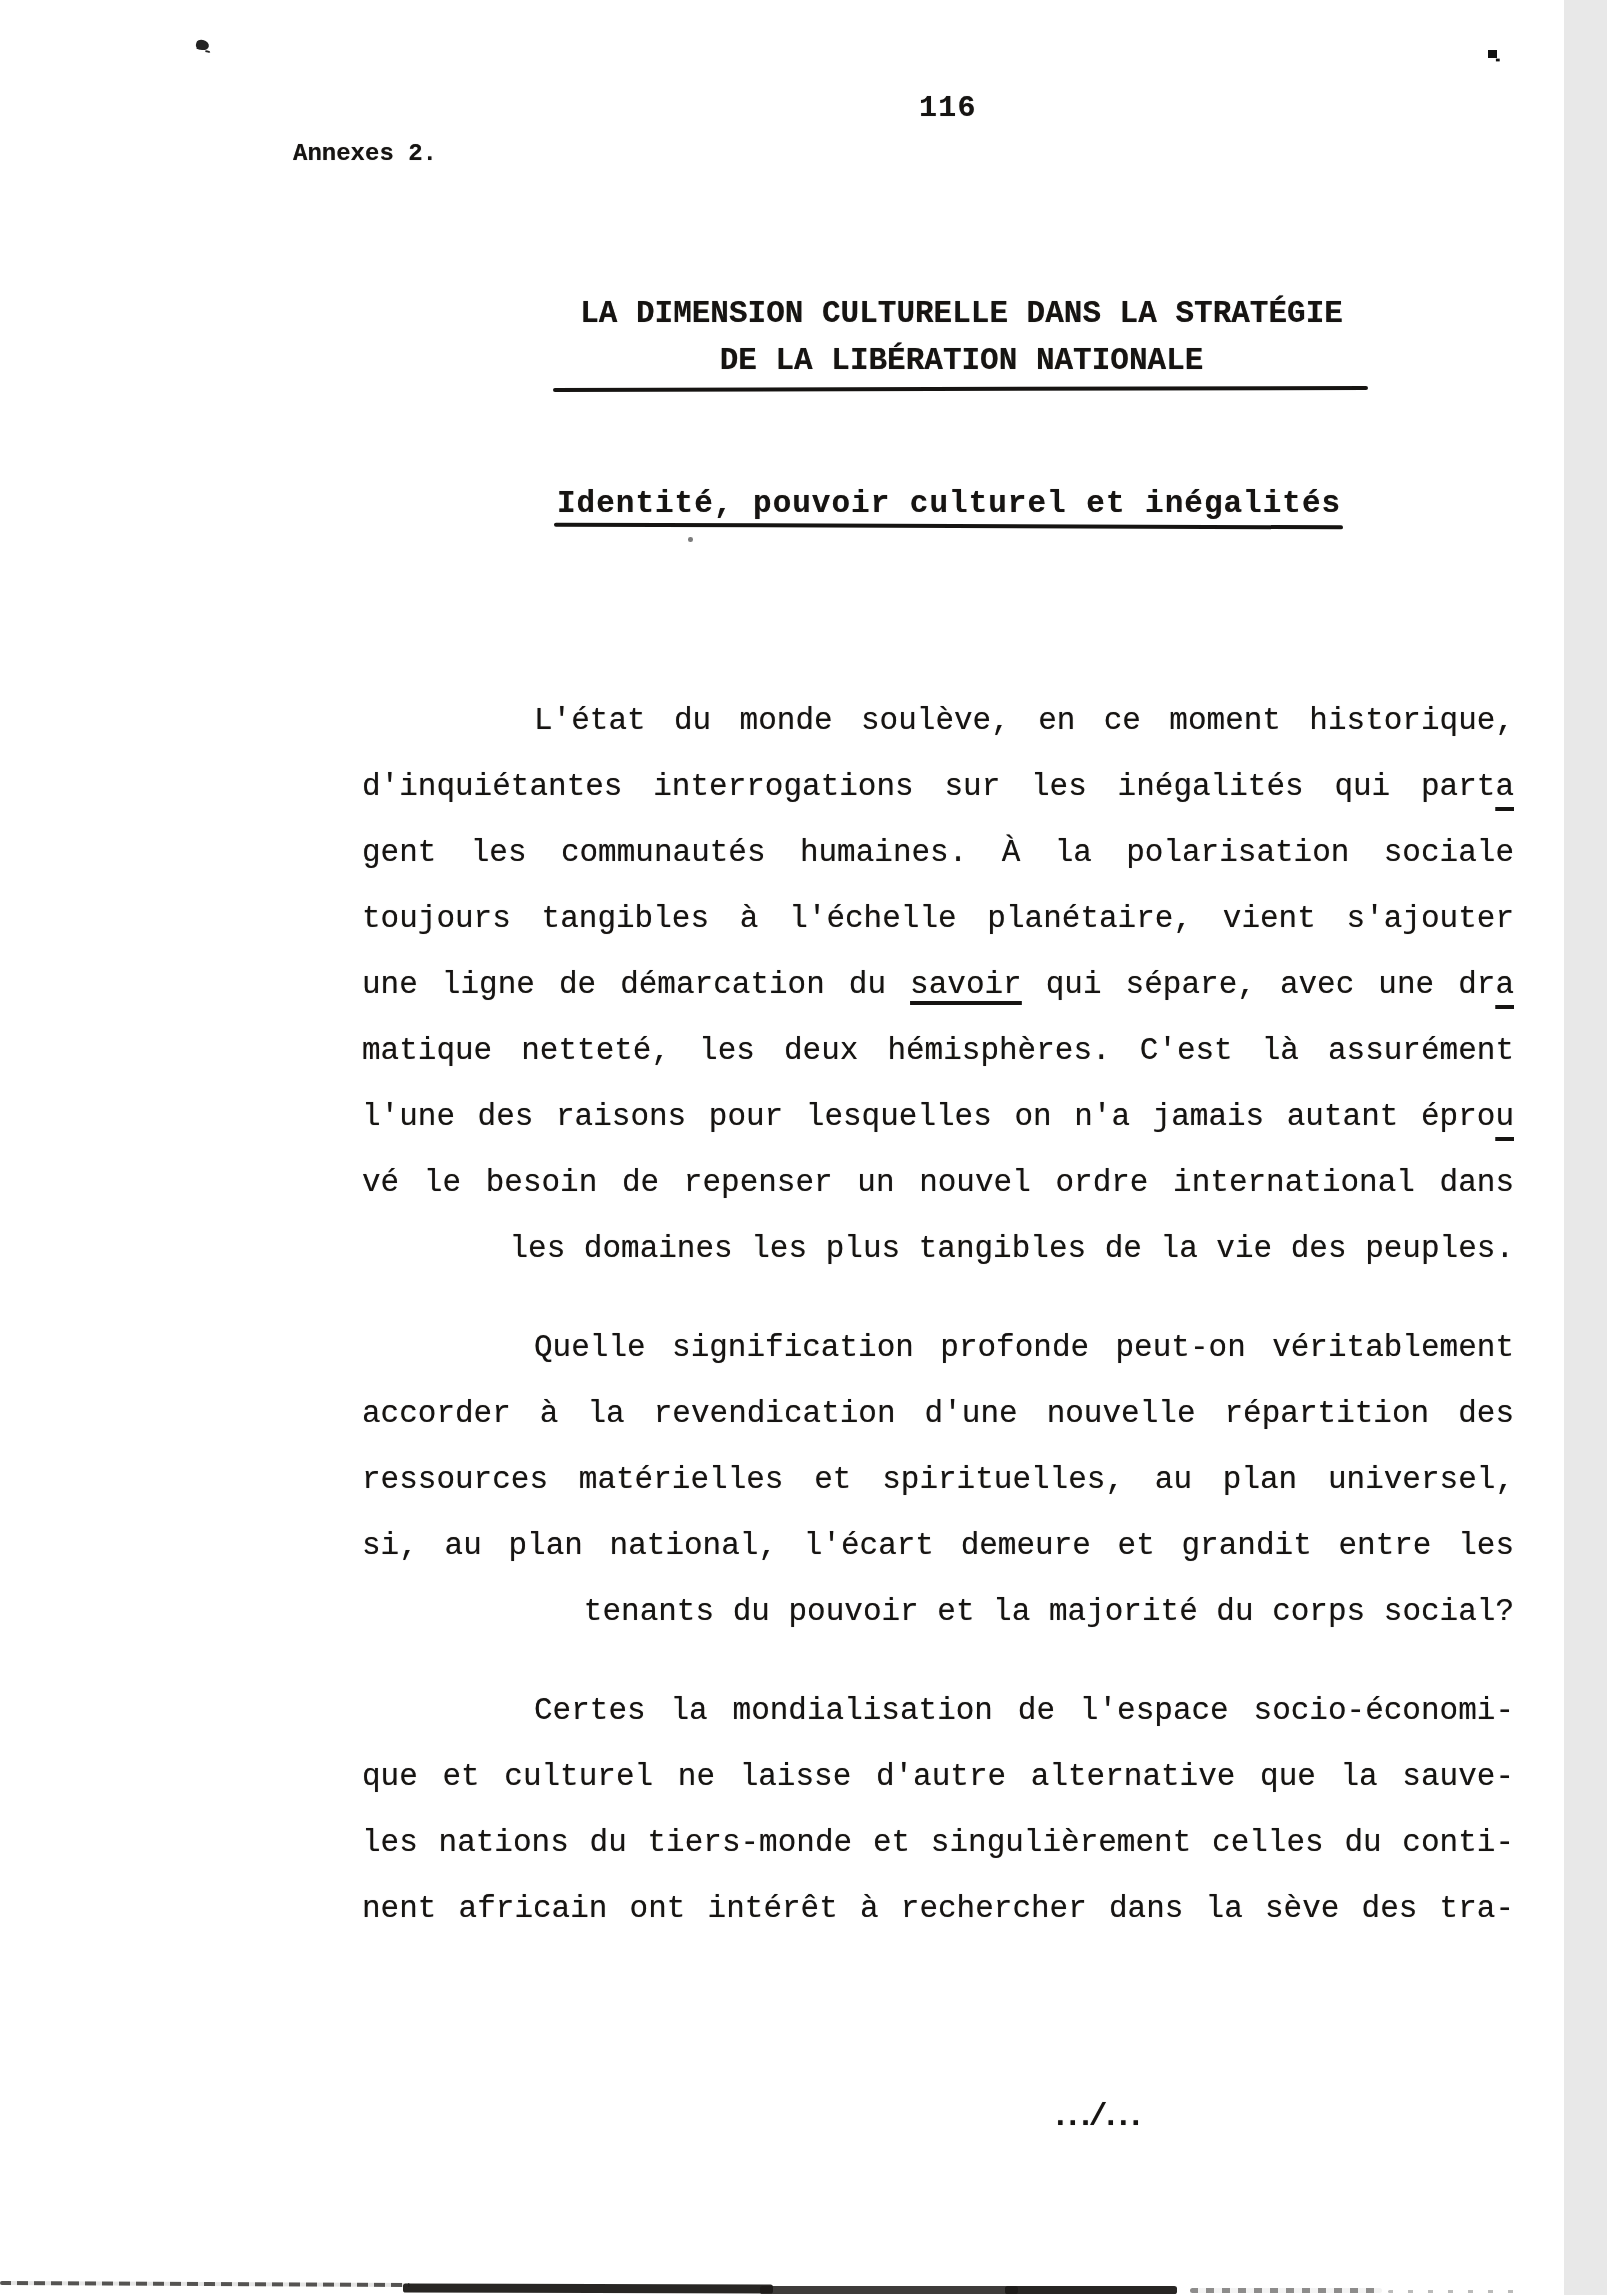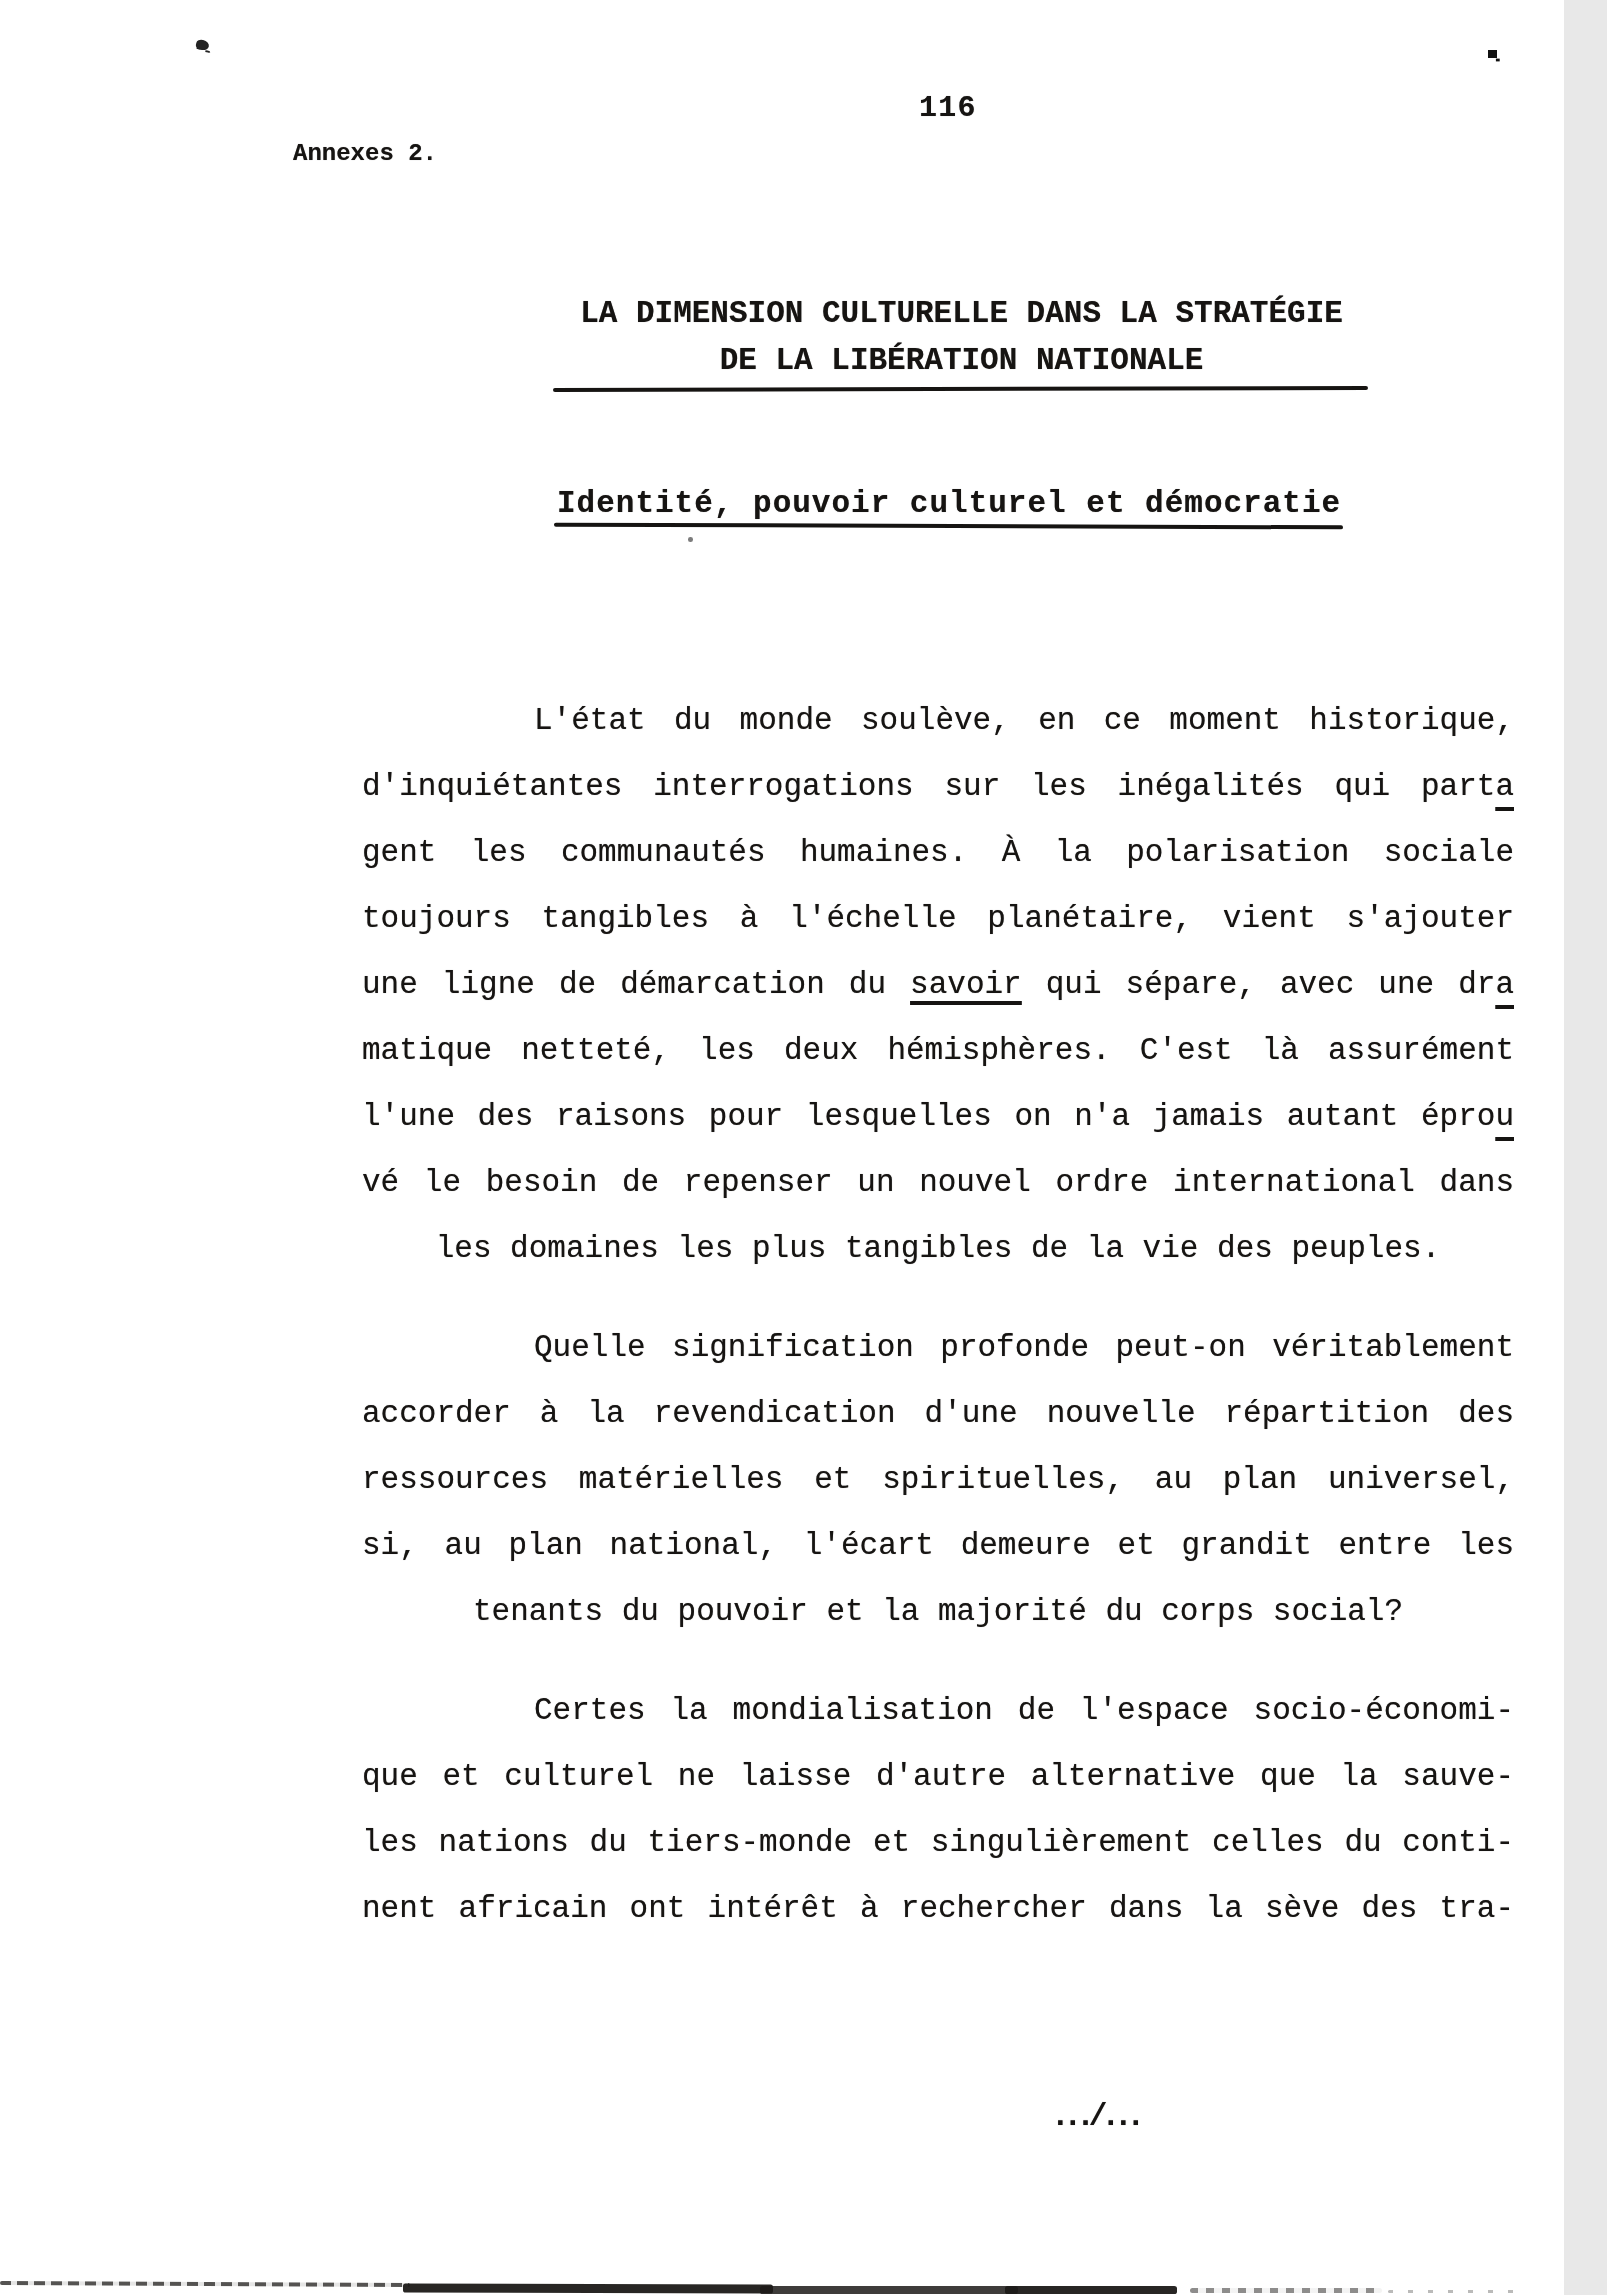--- a/index.html
+++ b/index.html
@@ -33,21 +33,21 @@
   .subtitle{
     position:absolute;left:557px;top:487px;
     font-size:31px;line-height:34px;font-weight:bold;letter-spacing:1px;
     white-space:nowrap;
   }
   .body-text{
     position:absolute;left:362px;top:688px;width:1152px;
     font-size:31px;
   }
   .para + .para{margin-top:33px;}
-  .line{height:66px;line-height:66px;text-align:center;}
+  .line{height:66px;line-height:66px;text-align:right;}
   .line.just{text-align:justify;text-align-last:justify;}
   .line.indent{padding-left:172px;}
   .uword{text-decoration:underline;text-decoration-thickness:4px;text-underline-offset:8px;}
   .ucont{text-decoration:underline;text-decoration-thickness:4px;text-underline-offset:12px;}
   .footer-mark{
     position:absolute;left:1051px;top:2097px;
     font-size:31px;line-height:40px;letter-spacing:-6px;font-weight:bold;
   }
   .speck{position:absolute;background:#111;}
   .speck.tl{left:196px;top:40px;width:13.2px;height:10px;border-radius:45% 55% 50% 40%;
@@ -78,21 +78,21 @@
   <div class="pagenum">116</div>
 
   <div class="annex">Annexes 2.</div>
 
   <div class="title-block">
     <div>LA DIMENSION CULTURELLE DANS LA STRATÉGIE</div>
     <div>DE LA LIBÉRATION NATIONALE</div>
   </div>
   <div class="rule title-rule"></div>
 
-  <div class="subtitle">Identité, pouvoir culturel et démocratie</div>
+  <div class="subtitle">Identité, pouvoir culturel et inégalités</div>
   <div class="rule subtitle-rule"></div>
 
   <div class="body-text">
       <div class="para">
         <div class="line indent just"><span>L'état du monde soulève, en ce moment historique,</span></div>
         <div class="line just"><span>d'inquiétantes interrogations sur les inégalités qui part</span><span class="ucont">a</span></div>
         <div class="line just"><span>gent les communautés humaines. À la polarisation sociale</span></div>
         <div class="line just"><span>toujours tangibles à l'échelle planétaire, vient s'ajouter</span></div>
         <div class="line just"><span>une ligne de démarcation du </span><span class="uword">savoir</span><span> qui sépare, avec une dr</span><span class="ucont">a</span></div>
         <div class="line just"><span>matique netteté, les deux hémisphères. C'est là assurément</span></div>

